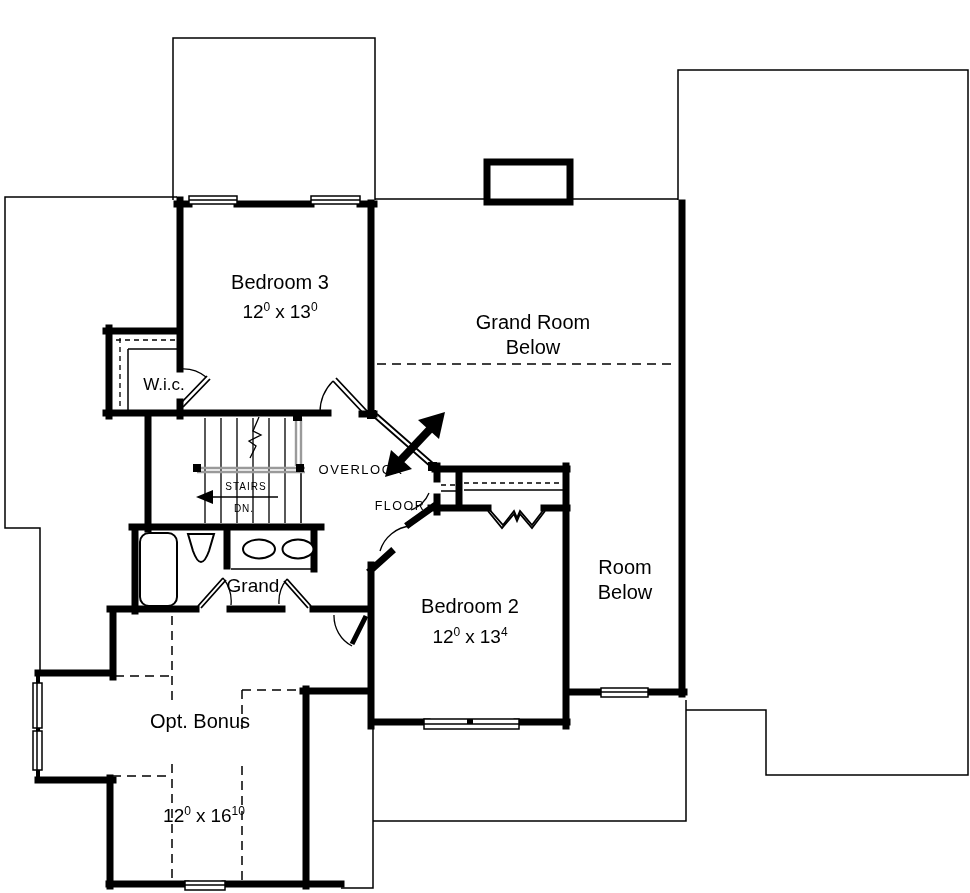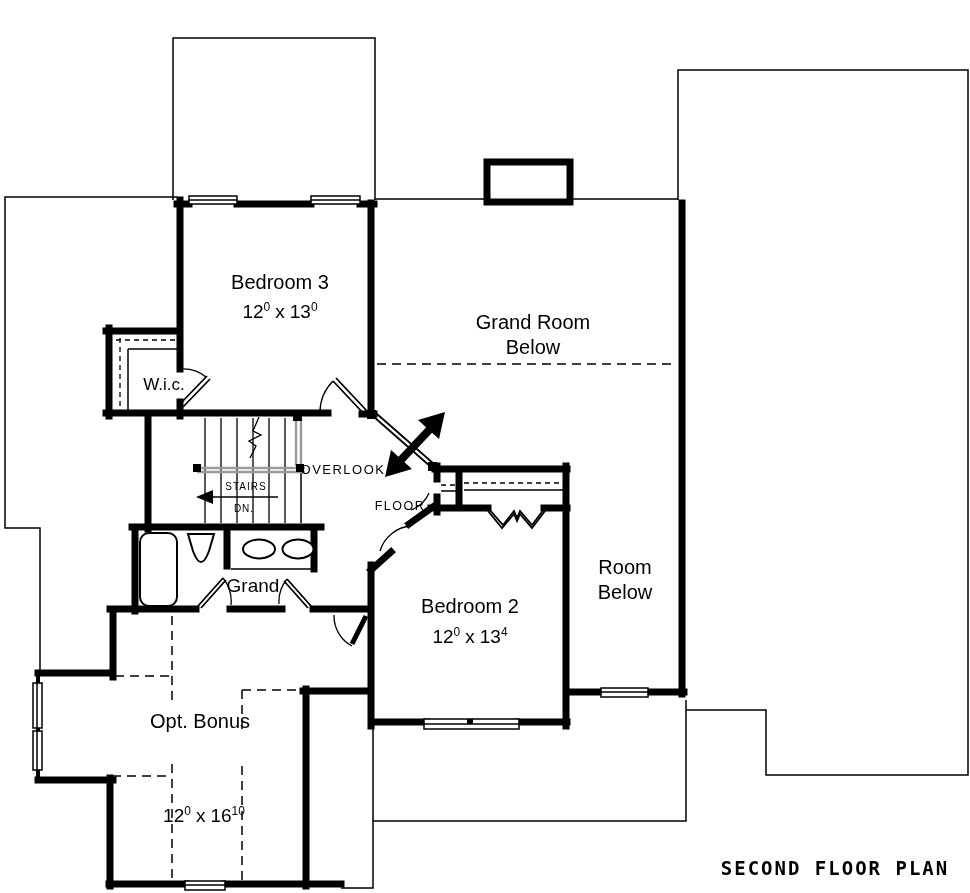--- a/index.html
+++ b/index.html
@@ -173,21 +173,21 @@
 
   <div class="lbl two-line" style="left:533px;top:335px;">
     <div>Grand Room</div>
     <div>Below</div>
   </div>
 
   <div class="lbl wic-lbl" style="left:150px;top:385px;">
     <span>W.i.c.</span>
   </div>
 
-  <div class="lbl small-cap" style="left:343px;top:470px;">
+  <div class="lbl small-cap" style="left:361px;top:470px;">
     <span>OVERLOOK</span>
   </div>
 
   <div class="lbl stairs-lbl" style="left:246px;top:487px;">
     <span>STAIRS</span>
   </div>
   <div class="lbl stairs-lbl" style="left:244px;top:509px;">
     <span>DN.</span>
   </div>
 
@@ -211,17 +211,14 @@
     <div>Below</div>
   </div>
 
   <div class="lbl" style="left:200px;top:721px;">
     <span class="room-name">Opt. Bonus</span>
   </div>
   <div class="lbl room-dim" style="left:204px;top:784px;margin-top:32px;">
     <span>12</span><span class="sup">0</span><span class="sep">x</span><span>16</span><span class="sup">10</span>
   </div>
 
-  <div class="lbl title" style="left:835px;top:869px;">
-    <span>SECOND FLOOR PLAN</span>
-  </div>
 
 </div>
 
 </body></html>

